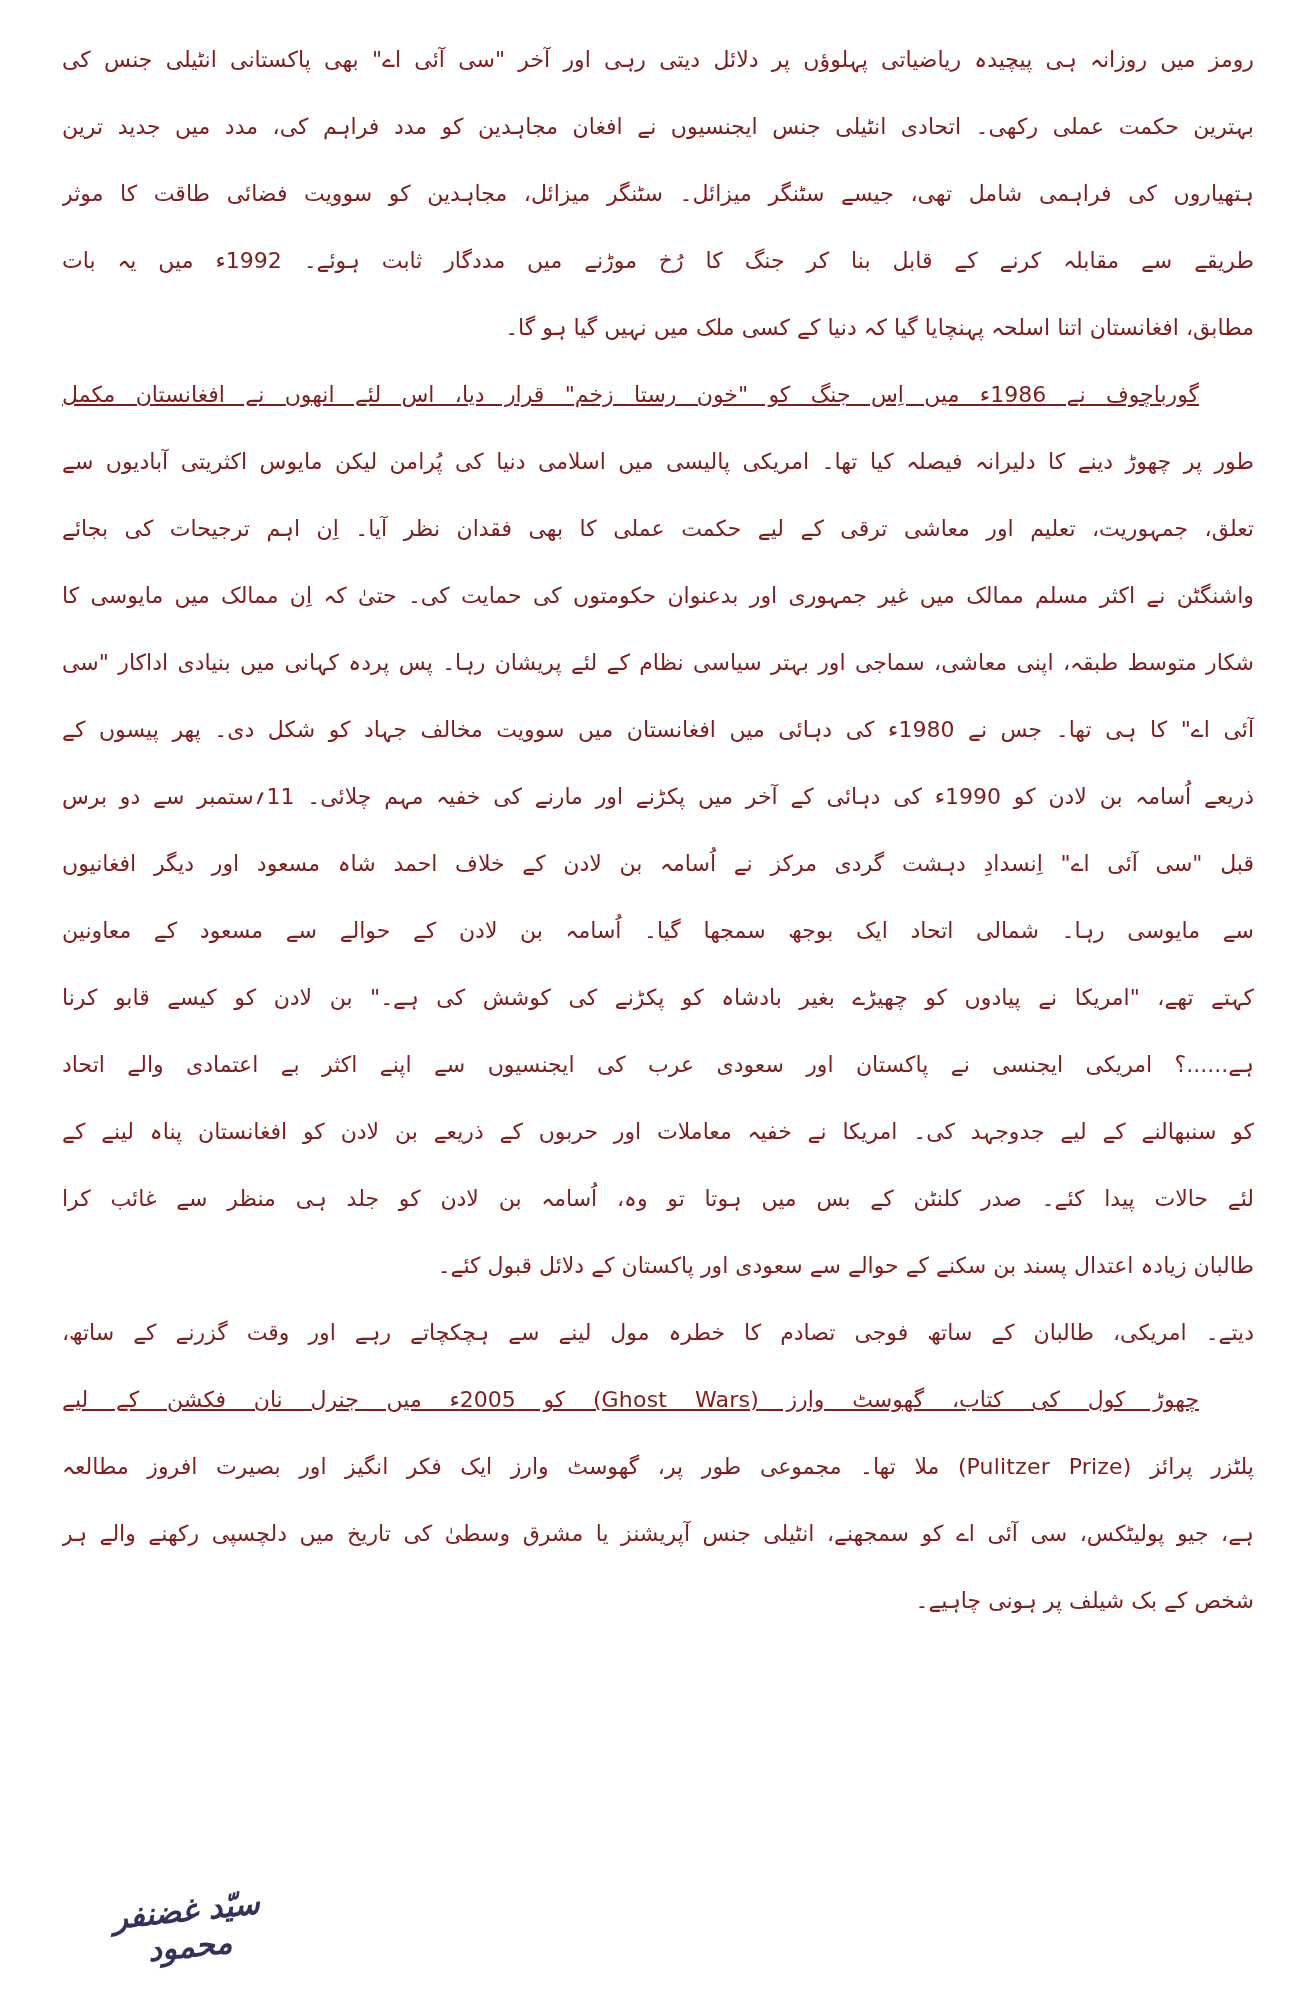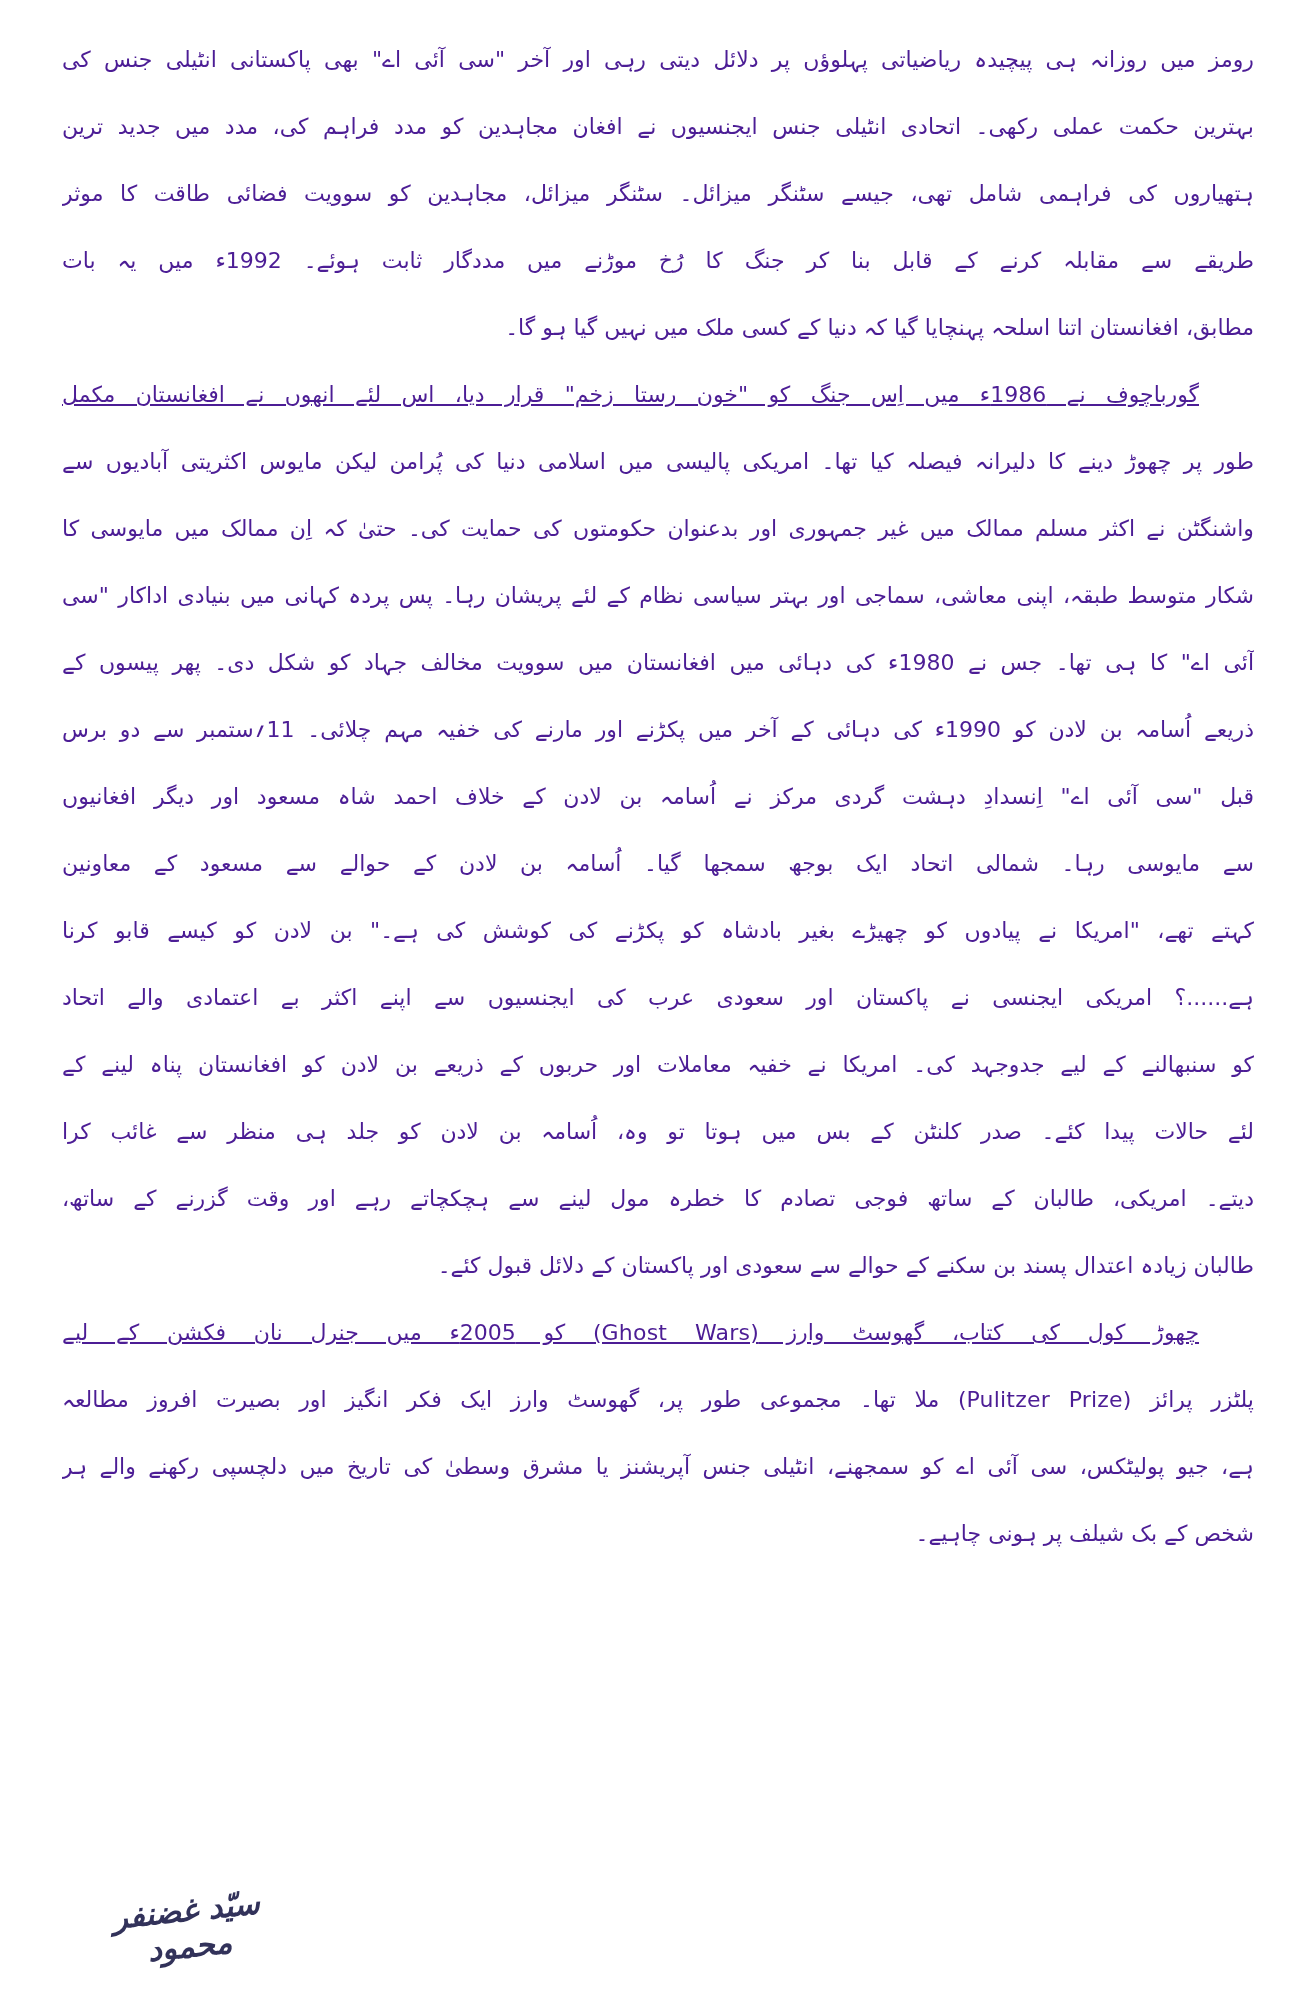--- a/index.html
+++ b/index.html
@@ -14,21 +14,21 @@
     height: 2000px;
     background: #ffffff;
     overflow: hidden;
   }
   .text-column {
     position: absolute;
     top: 26px;
     right: 60px;
     left: 62px;
     direction: rtl;
-    color: #4c1d95;
+    color: #7f1d1d;
   }
   .line {
     height: 67px;
     line-height: 67px;
     font-size: 22px;
     letter-spacing: 0.2px;
     white-space: nowrap;
     overflow: hidden;
     text-align: justify;
     
@@ -66,32 +66,33 @@
       <div class="line">رومز میں روزانہ ہی پیچیدہ ریاضیاتی پہلوؤں پر دلائل دیتی رہی اور آخر "سی آئی اے" بھی پاکستانی انٹیلی جنس کی</div>
       <div class="line">بہترین حکمت عملی رکھی۔ اتحادی انٹیلی جنس ایجنسیوں نے افغان مجاہدین کو مدد فراہم کی، مدد میں جدید ترین</div>
       <div class="line">ہتھیاروں کی فراہمی شامل تھی، جیسے سٹنگر میزائل۔ سٹنگر میزائل، مجاہدین کو سوویت فضائی طاقت کا موثر</div>
       <div class="line">طریقے سے مقابلہ کرنے کے قابل بنا کر جنگ کا رُخ موڑنے میں مددگار ثابت ہوئے۔ 1992ء میں یہ بات</div>
       <div class="line para-end">مطابق، افغانستان اتنا اسلحہ پہنچایا گیا کہ دنیا کے کسی ملک میں نہیں گیا ہو گا۔</div>
     </div>
 
     <div>
       <div class="line indent">گورباچوف نے 1986ء میں اِس جنگ کو "خون رستا زخم" قرار دیا، اس لئے انھوں نے افغانستان مکمل</div>
       <div class="line">طور پر چھوڑ دینے کا دلیرانہ فیصلہ کیا تھا۔ امریکی پالیسی میں اسلامی دنیا کی پُرامن لیکن مایوس اکثریتی آبادیوں سے</div>
+      <div class="line">تعلق، جمہوریت، تعلیم اور معاشی ترقی کے لیے حکمت عملی کا بھی فقدان نظر آیا۔ اِن اہم ترجیحات کی بجائے</div>
       <div class="line">واشنگٹن نے اکثر مسلم ممالک میں غیر جمہوری اور بدعنوان حکومتوں کی حمایت کی۔ حتیٰ کہ اِن ممالک میں مایوسی کا</div>
       <div class="line">شکار متوسط طبقہ، اپنی معاشی، سماجی اور بہتر سیاسی نظام کے لئے پریشان رہا۔ پس پردہ کہانی میں بنیادی اداکار "سی</div>
       <div class="line">آئی اے" کا ہی تھا۔ جس نے 1980ء کی دہائی میں افغانستان میں سوویت مخالف جہاد کو شکل دی۔ پھر پیسوں کے</div>
       <div class="line">ذریعے اُسامہ بن لادن کو 1990ء کی دہائی کے آخر میں پکڑنے اور مارنے کی خفیہ مہم چلائی۔ 11؍ستمبر سے دو برس</div>
       <div class="line">قبل "سی آئی اے" اِنسدادِ دہشت گردی مرکز نے اُسامہ بن لادن کے خلاف احمد شاہ مسعود اور دیگر افغانیوں</div>
       <div class="line">سے مایوسی رہا۔ شمالی اتحاد ایک بوجھ سمجھا گیا۔ اُسامہ بن لادن کے حوالے سے مسعود کے معاونین</div>
       <div class="line">کہتے تھے، "امریکا نے پیادوں کو چھیڑے بغیر بادشاہ کو پکڑنے کی کوشش کی ہے۔" بن لادن کو کیسے قابو کرنا</div>
       <div class="line">ہے......؟ امریکی ایجنسی نے پاکستان اور سعودی عرب کی ایجنسیوں سے اپنے اکثر بے اعتمادی والے اتحاد</div>
       <div class="line">کو سنبھالنے کے لیے جدوجہد کی۔ امریکا نے خفیہ معاملات اور حربوں کے ذریعے بن لادن کو افغانستان پناہ لینے کے</div>
       <div class="line">لئے حالات پیدا کئے۔ صدر کلنٹن کے بس میں ہوتا تو وہ، اُسامہ بن لادن کو جلد ہی منظر سے غائب کرا</div>
+      <div class="line para-end">طالبان زیادہ اعتدال پسند بن سکنے کے حوالے سے سعودی اور پاکستان کے دلائل قبول کئے۔</div>
       <div class="line">دیتے۔ امریکی، طالبان کے ساتھ فوجی تصادم کا خطرہ مول لینے سے ہچکچاتے رہے اور وقت گزرنے کے ساتھ،</div>
-      <div class="line para-end">طالبان زیادہ اعتدال پسند بن سکنے کے حوالے سے سعودی اور پاکستان کے دلائل قبول کئے۔</div>
     </div>
 
     <div>
       <div class="line indent">چھوڑ کول کی کتاب، گھوسٹ وارز ‎(Ghost Wars)‎ کو 2005ء میں جنرل نان فکشن کے لیے</div>
       <div class="line">پلٹزر پرائز ‎(Pulitzer Prize)‎ ملا تھا۔ مجموعی طور پر، گھوسٹ وارز ایک فکر انگیز اور بصیرت افروز مطالعہ</div>
       <div class="line">ہے، جیو پولیٹکس، سی آئی اے کو سمجھنے، انٹیلی جنس آپریشنز یا مشرق وسطیٰ کی تاریخ میں دلچسپی رکھنے والے ہر</div>
       <div class="line para-end">شخص کے بک شیلف پر ہونی چاہیے۔</div>
     </div>
 
   </div>

